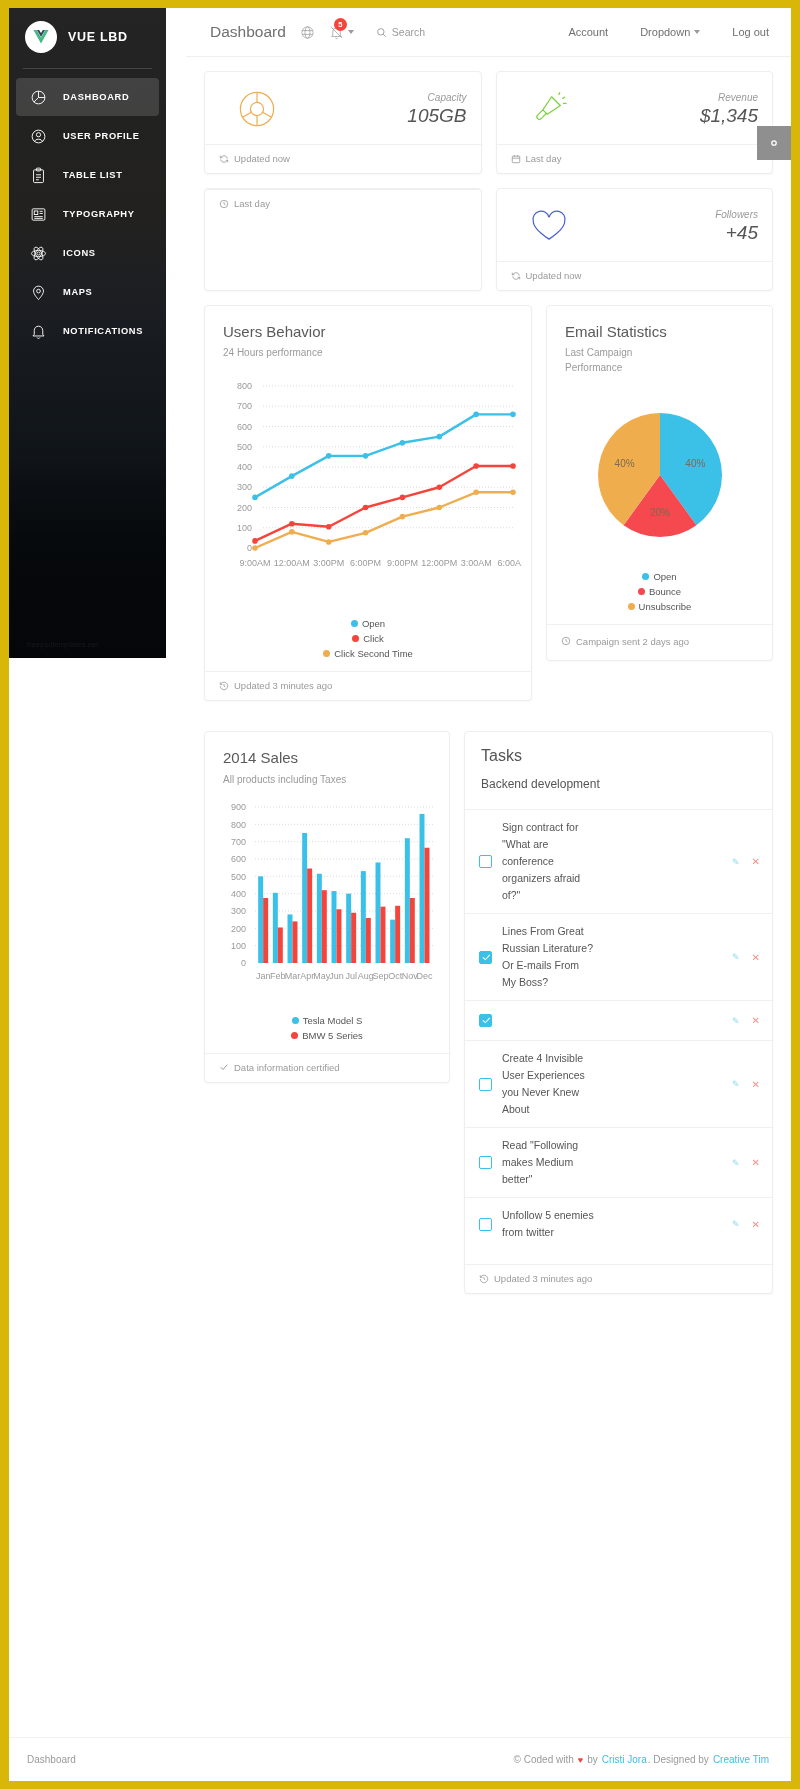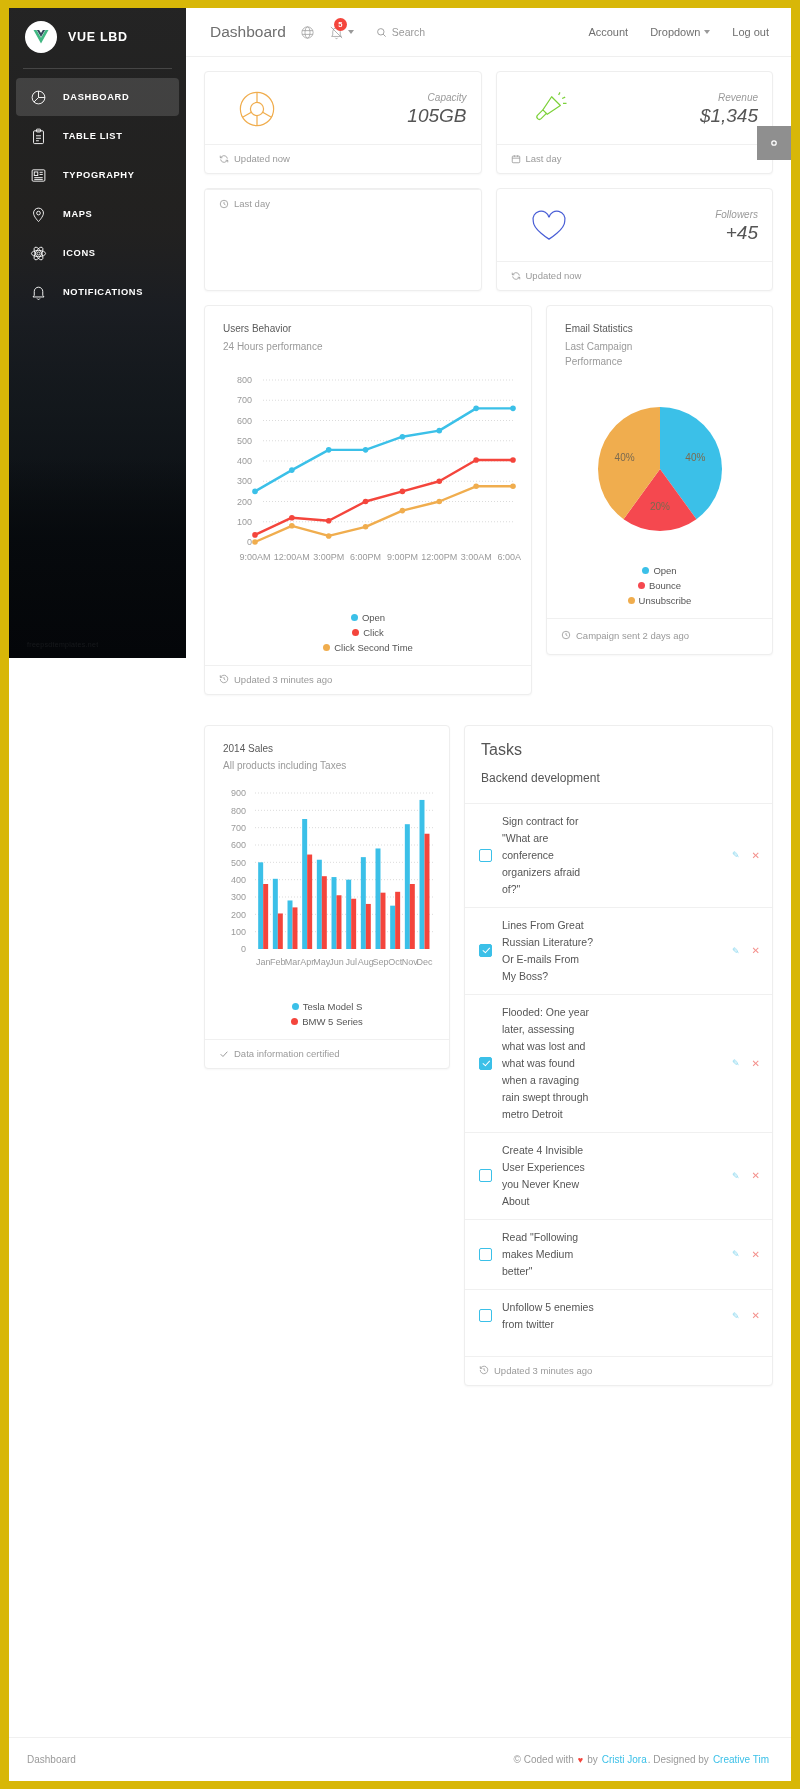--- a/index.html
+++ b/index.html
@@ -13,21 +13,21 @@
     position: absolute;
     left: 9px; top: 8px;
     width: 782px; height: 1773px;
     background: #ffffff;
     overflow: hidden;
   }
 
   
   .sidebar {
     position: absolute; left: 0; top: 0;
-    width: 177px; height: 650px;
+    width: 157px; height: 650px;
     background: #282828;
     overflow: hidden;
     z-index: 5;
   }
   .sidebar-bg {
     position: absolute; left: 0; top: 0; width: 177px; height: 650px;
     background:
       linear-gradient(180deg, rgba(35,35,35,0.97) 0%, rgba(30,30,30,0.93) 30%, rgba(24,26,30,0.88) 46%, rgba(18,22,26,0.92) 62%, rgba(12,16,20,0.97) 80%, rgba(8,10,13,1) 100%),
       linear-gradient(180deg, #3a3a3a 0%, #4a4338 20%, #5a4c3a 34%, #2e3540 46%, #1d2a33 58%, #14202a 70%, #0d161d 85%, #080d12 100%);
   }
@@ -110,21 +110,21 @@
     border-left: 3.5px solid transparent;
     border-right: 3.5px solid transparent;
     border-top: 4px solid #9a9a9a;
     display: inline-block;
   }
   .nav-search {
     display: flex; align-items: center;
     margin-left: 22px; cursor: pointer;
   }
   .nav-search-text { font-size: 10.5px; color: #9a9a9a; margin-left: 5px; }
-  .nav-right { margin-left: auto; display: flex; align-items: center; gap: 22px; justify-content: center; }
+  .nav-right { margin-left: auto; display: flex; align-items: center; gap: 32px; justify-content: center; }
   .nav-link {
     font-size: 11px; color: #6f6f6f; cursor: pointer;
     display: flex; align-items: center;
   }
 
   .content { padding: 14px 18px 0 18px; }
   .row { display: flex; gap: 14px; }
 
   
   .card {
@@ -146,21 +146,21 @@
   .stat-value { font-size: 19px; color: #555555; font-weight: 300; line-height: 1.25; }
   .card-footer {
     border-top: 1px solid #f0f0f0;
     padding: 8px 14px 9px 14px;
     font-size: 9.5px; color: #9a9a9a;
     display: flex; align-items: center; gap: 5px;
   }
 
   .chart-card { padding: 0; }
   .chart-head { padding: 16px 18px 2px 18px; }
-  .chart-title { font-size: 10px; color: #5a5a5a; font-weight: 400; line-height: 1.35; }
+  .chart-title { font-size: 15px; color: #5a5a5a; font-weight: 400; line-height: 1.35; }
   .chart-sub { font-size: 10px; color: #9a9a9a; margin-top: 3px; line-height: 1.5; }
   .chart-area { padding: 10px 10px 0 10px; }
 
   .legend {
     display: flex; flex-wrap: wrap; align-items: center;
     gap: 4px 10px; padding: 6px 18px 12px 18px;
     font-size: 9.5px; color: #555; flex-direction: column;
   }
   .legend-item { display: flex; align-items: center; gap: 4px; }
   .dot { width: 7px; height: 7px; border-radius: 50%; display: inline-block; }
@@ -247,20 +247,30 @@
         <span class="nav-icon">
           <svg width="17" height="17" viewBox="0 0 24 24" fill="none" stroke="#fff" stroke-width="1.3">
             <circle cx="12" cy="12" r="9"></circle>
               <path d="M12 3 v9 h9"></path>
               <path d="M12 12 L5.5 18.5"></path>
           </svg>
         </span>
         <span class="nav-label">DASHBOARD</span>
       </div>
 
+      <div class="nav-item">
+        <span class="nav-icon">
+          <svg width="17" height="17" viewBox="0 0 24 24" fill="none" stroke="#fff" stroke-width="1.3">
+            <circle cx="12" cy="12" r="9"></circle>
+              <circle cx="12" cy="9.5" r="3"></circle>
+              <path d="M6.2 19 a6.2 5 0 0 1 11.6 0"></path>
+          </svg>
+        </span>
+        <span class="nav-label">USER PROFILE</span>
+      </div>
 
       <div class="nav-item">
         <span class="nav-icon">
           <svg width="17" height="17" viewBox="0 0 24 24" fill="none" stroke="#fff" stroke-width="1.3">
             <rect x="5" y="4" width="14" height="18" rx="1.5"></rect>
             <rect x="9" y="1.6" width="6" height="4" rx="1"></rect>
             <path d="M8.5 11h7M8.5 14.5h7M8.5 18h4"></path>
           </svg>
         </span>
         <span class="nav-label">TABLE LIST</span>
@@ -268,42 +278,42 @@
 
       <div class="nav-item">
         <span class="nav-icon">
           <svg width="17" height="17" viewBox="0 0 24 24" fill="none" stroke="#fff" stroke-width="1.3">
             <rect x="3" y="4" width="18" height="16" rx="1.5"></rect>
             <rect x="6" y="7" width="5" height="5"></rect>
             <path d="M13.5 7.5h4.5M13.5 10.5h4.5M6 15h12M6 17.5h12"></path>
           </svg>
         </span>
         <span class="nav-label">TYPOGRAPHY</span>
-      </div>
-
-      <div class="nav-item">
-        <span class="nav-icon">
-          <svg width="17" height="17" viewBox="0 0 24 24" fill="none" stroke="#fff" stroke-width="1.3">
-            <path d="M12 22s7-7.2 7-12a7 7 0 1 0-14 0c0 4.8 7 12 7 12z"></path>
-              <circle cx="12" cy="10" r="2.6"></circle>
-          </svg>
-        </span>
-        <span class="nav-label">MAPS</span>
       </div>
 
       <div class="nav-item">
         <span class="nav-icon">
           <svg width="17" height="17" viewBox="0 0 24 24" fill="none" stroke="#fff" stroke-width="1.2">
             <circle cx="12" cy="12" r="2.2"></circle>
             <ellipse cx="12" cy="12" rx="10" ry="4.3"></ellipse>
             <ellipse cx="12" cy="12" rx="10" ry="4.3" transform="rotate(60 12 12)"></ellipse>
             <ellipse cx="12" cy="12" rx="10" ry="4.3" transform="rotate(120 12 12)"></ellipse>
           </svg>
         </span>
         <span class="nav-label">ICONS</span>
+      </div>
+
+      <div class="nav-item">
+        <span class="nav-icon">
+          <svg width="17" height="17" viewBox="0 0 24 24" fill="none" stroke="#fff" stroke-width="1.3">
+            <path d="M12 22s7-7.2 7-12a7 7 0 1 0-14 0c0 4.8 7 12 7 12z"></path>
+              <circle cx="12" cy="10" r="2.6"></circle>
+          </svg>
+        </span>
+        <span class="nav-label">MAPS</span>
       </div>
 
       <div class="nav-item">
         <span class="nav-icon">
           <svg width="17" height="17" viewBox="0 0 24 24" fill="none" stroke="#fff" stroke-width="1.3">
             <path d="M18 16V10.5a6 6 0 1 0-12 0V16l-1.8 2.3h15.6z"></path>
               <path d="M10 20.5a2.2 2.2 0 0 0 4 0"></path>
           </svg>
         </span>
         <span class="nav-label">NOTIFICATIONS</span>
@@ -698,21 +708,20 @@
               <div class="task-row">
                 <div class="checkbox checked"></div>
                 <div class="task-text">Lines From Great Russian Literature? Or E-mails From My Boss?</div>
                 <div class="task-actions">
                   <span class="act-edit">✎</span>
                   <span class="act-del">✕</span>
                 </div>
               </div>
               <div class="task-row">
                 <div class="checkbox checked"></div>
-                <div class="task-text">Flooded: One year later, assessing what was lost and what was found when a ravaging rain swept through metro Detroit</div>
                 <div class="task-actions">
                   <span class="act-edit">✎</span>
                   <span class="act-del">✕</span>
                 </div>
               </div>
               <div class="task-row">
                 <div class="checkbox"></div>
                 <div class="task-text">Create 4 Invisible User Experiences you Never Knew About</div>
                 <div class="task-actions">
                   <span class="act-edit">✎</span>

